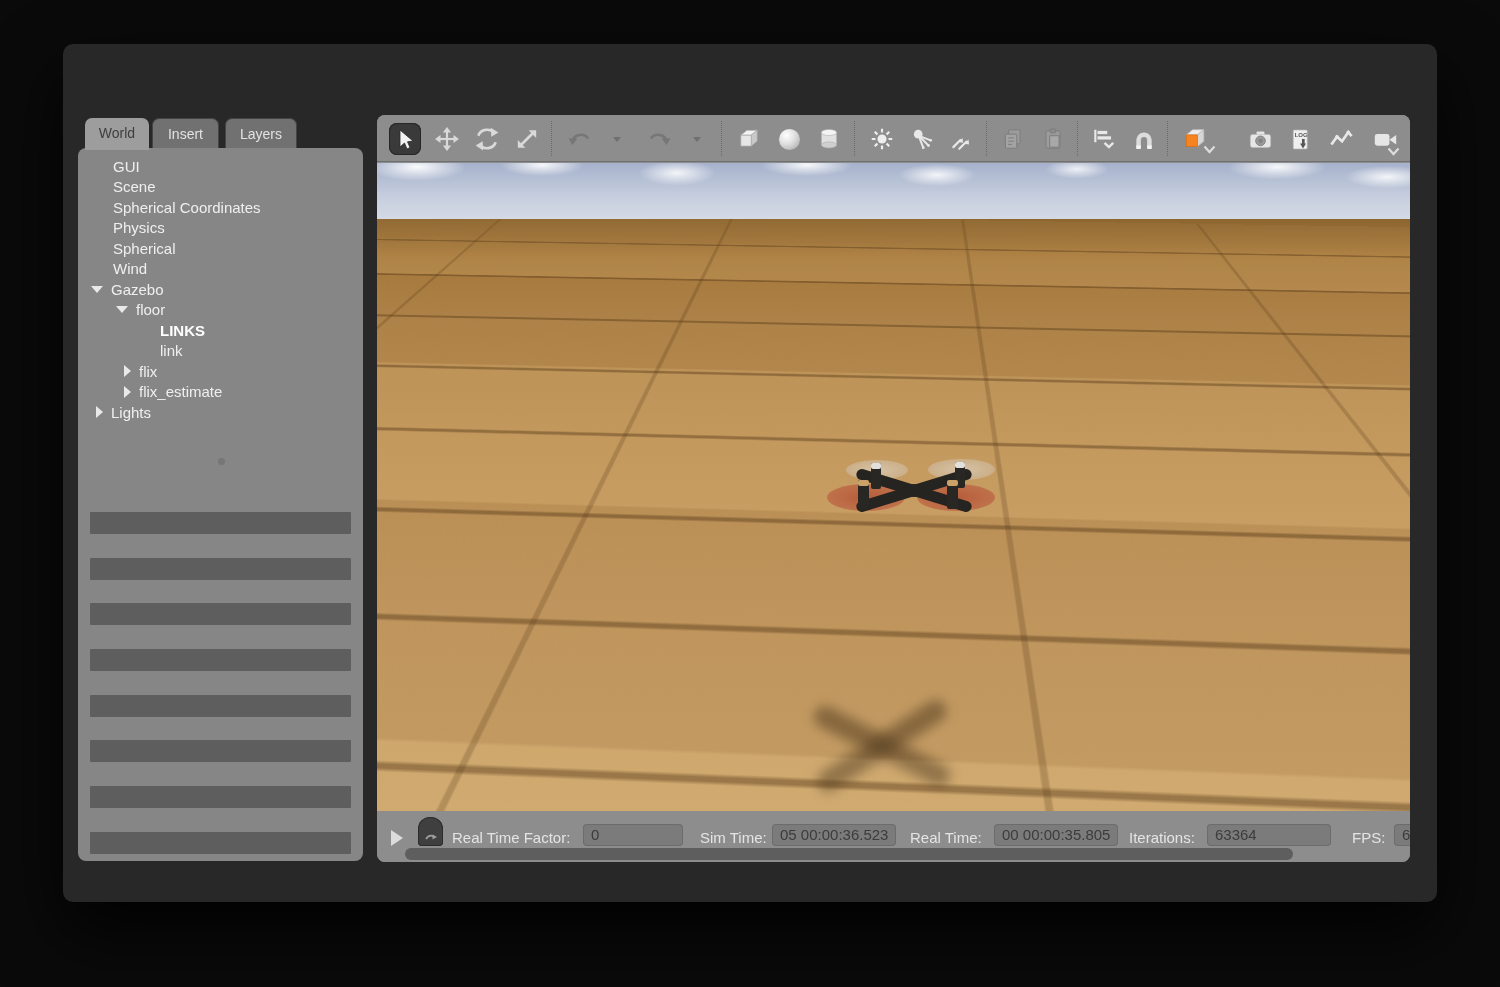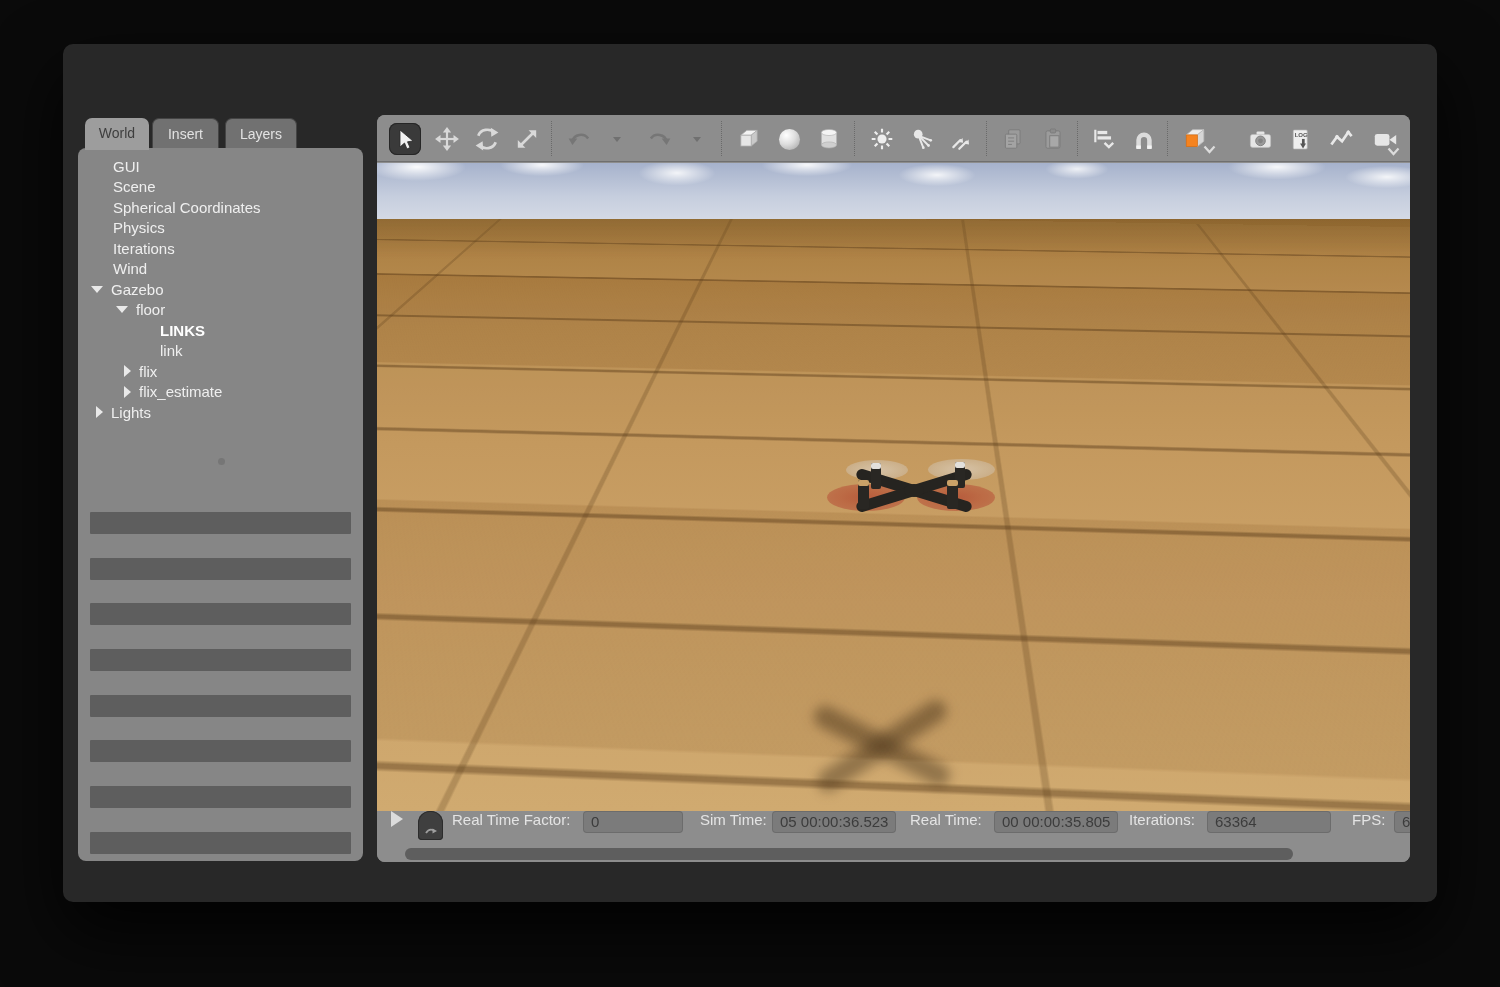--- a/index.html
+++ b/index.html
@@ -101,21 +101,21 @@
   .arm { position:absolute; left:477px; top:322px; width:120px; height:11px;
          background:#161616; border-radius:6px; }
   .hub { position:absolute; left:527px; top:321px; width:20px; height:13px; background:#161616; border-radius:50%; }
   .motor { position:absolute; background:#191919; border-radius:2px; }
   .motor .cap { position:absolute; left:0; top:0; width:100%; height:6px; border-radius:2px; }
   .shadow-arm { position:absolute; width:150px; height:22px; background:rgba(72,52,28,.5);
                 border-radius:11px; filter:blur(6px); }
 
   
   .statusbar { position:absolute; left:0; top:696px; width:1033px; height:35px; background:#8d8d8d; }
-  .sb-abs { position:absolute; top:0; height:35px; display:flex; align-items:flex-start; }
+  .sb-abs { position:absolute; top:0; height:35px; display:flex; align-items:flex-end; }
   .sb-label { color:#e4e4e4; font-size:15px; white-space:nowrap; }
   .sb-field { height:22px; background:#7b7b7b; border-radius:4px; color:#3c3c3c; font-size:15px;
               line-height:22px; padding:0 8px; box-shadow:inset 0 0 0 1px rgba(0,0,0,.12); white-space:nowrap; }
   .play-btn { width:0; height:0; border-top:8px solid transparent; border-bottom:8px solid transparent;
               border-left:12px solid #dcdcdc; }
   .step-btn { width:25px; height:29px; background:#3f3f3f; border-radius:12px 12px 4px 4px;
               display:flex; align-items:flex-end; justify-content:center; padding-bottom:4px;
               box-shadow:inset 0 0 0 1px #2c2c2c; }
 
   .hscroll { position:absolute; left:0; top:731px; width:1033px; height:16px; background:#8d8d8d; }
@@ -143,21 +143,21 @@
       <div class="trow p35 p35n">
           <span class="lbl">Scene</span>
         </div>
       <div class="trow p35 p35n">
           <span class="lbl">Spherical Coordinates</span>
         </div>
       <div class="trow p35 p35n">
           <span class="lbl">Physics</span>
         </div>
       <div class="trow p35 p35n">
-          <span class="lbl">Iterations</span>
+          <span class="lbl">Spherical</span>
         </div>
       <div class="trow p35 p35n">
           <span class="lbl">Wind</span>
         </div>
       <div class="trow p12">
           <span class="tri down"></span>
           <span class="lbl">Gazebo</span>
         </div>
       <div class="trow p37">
           <span class="tri down"></span>

